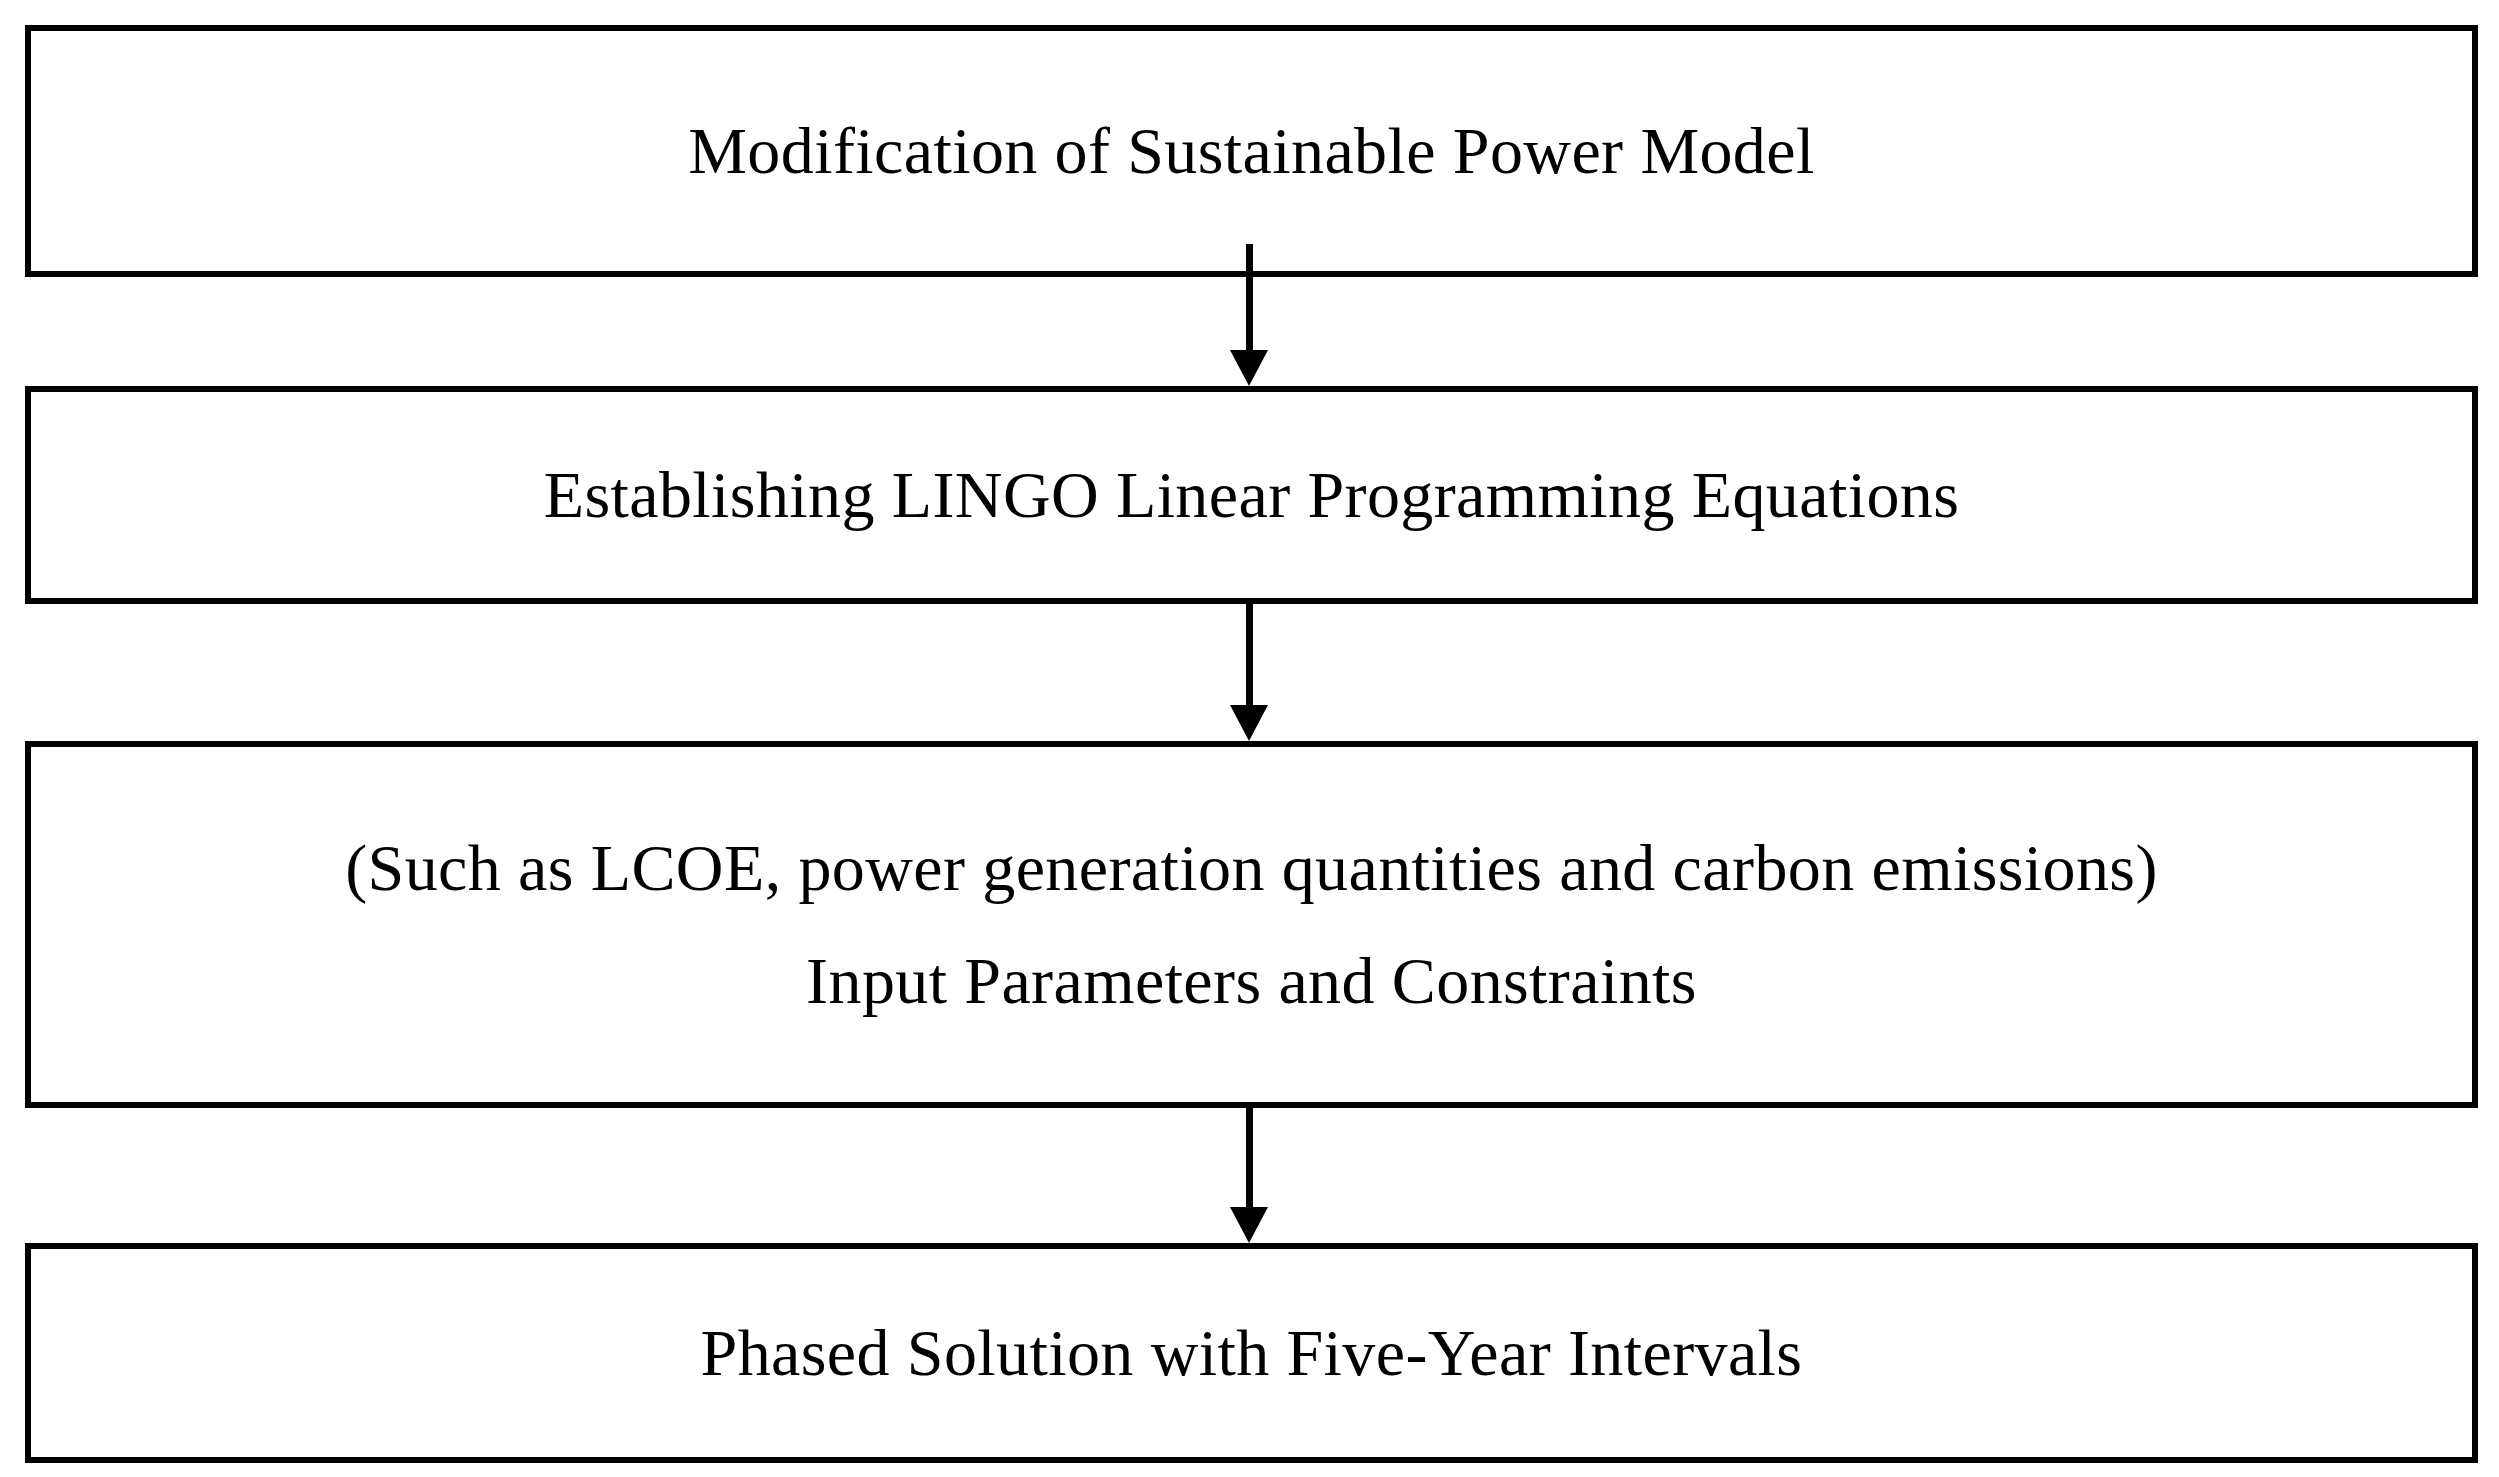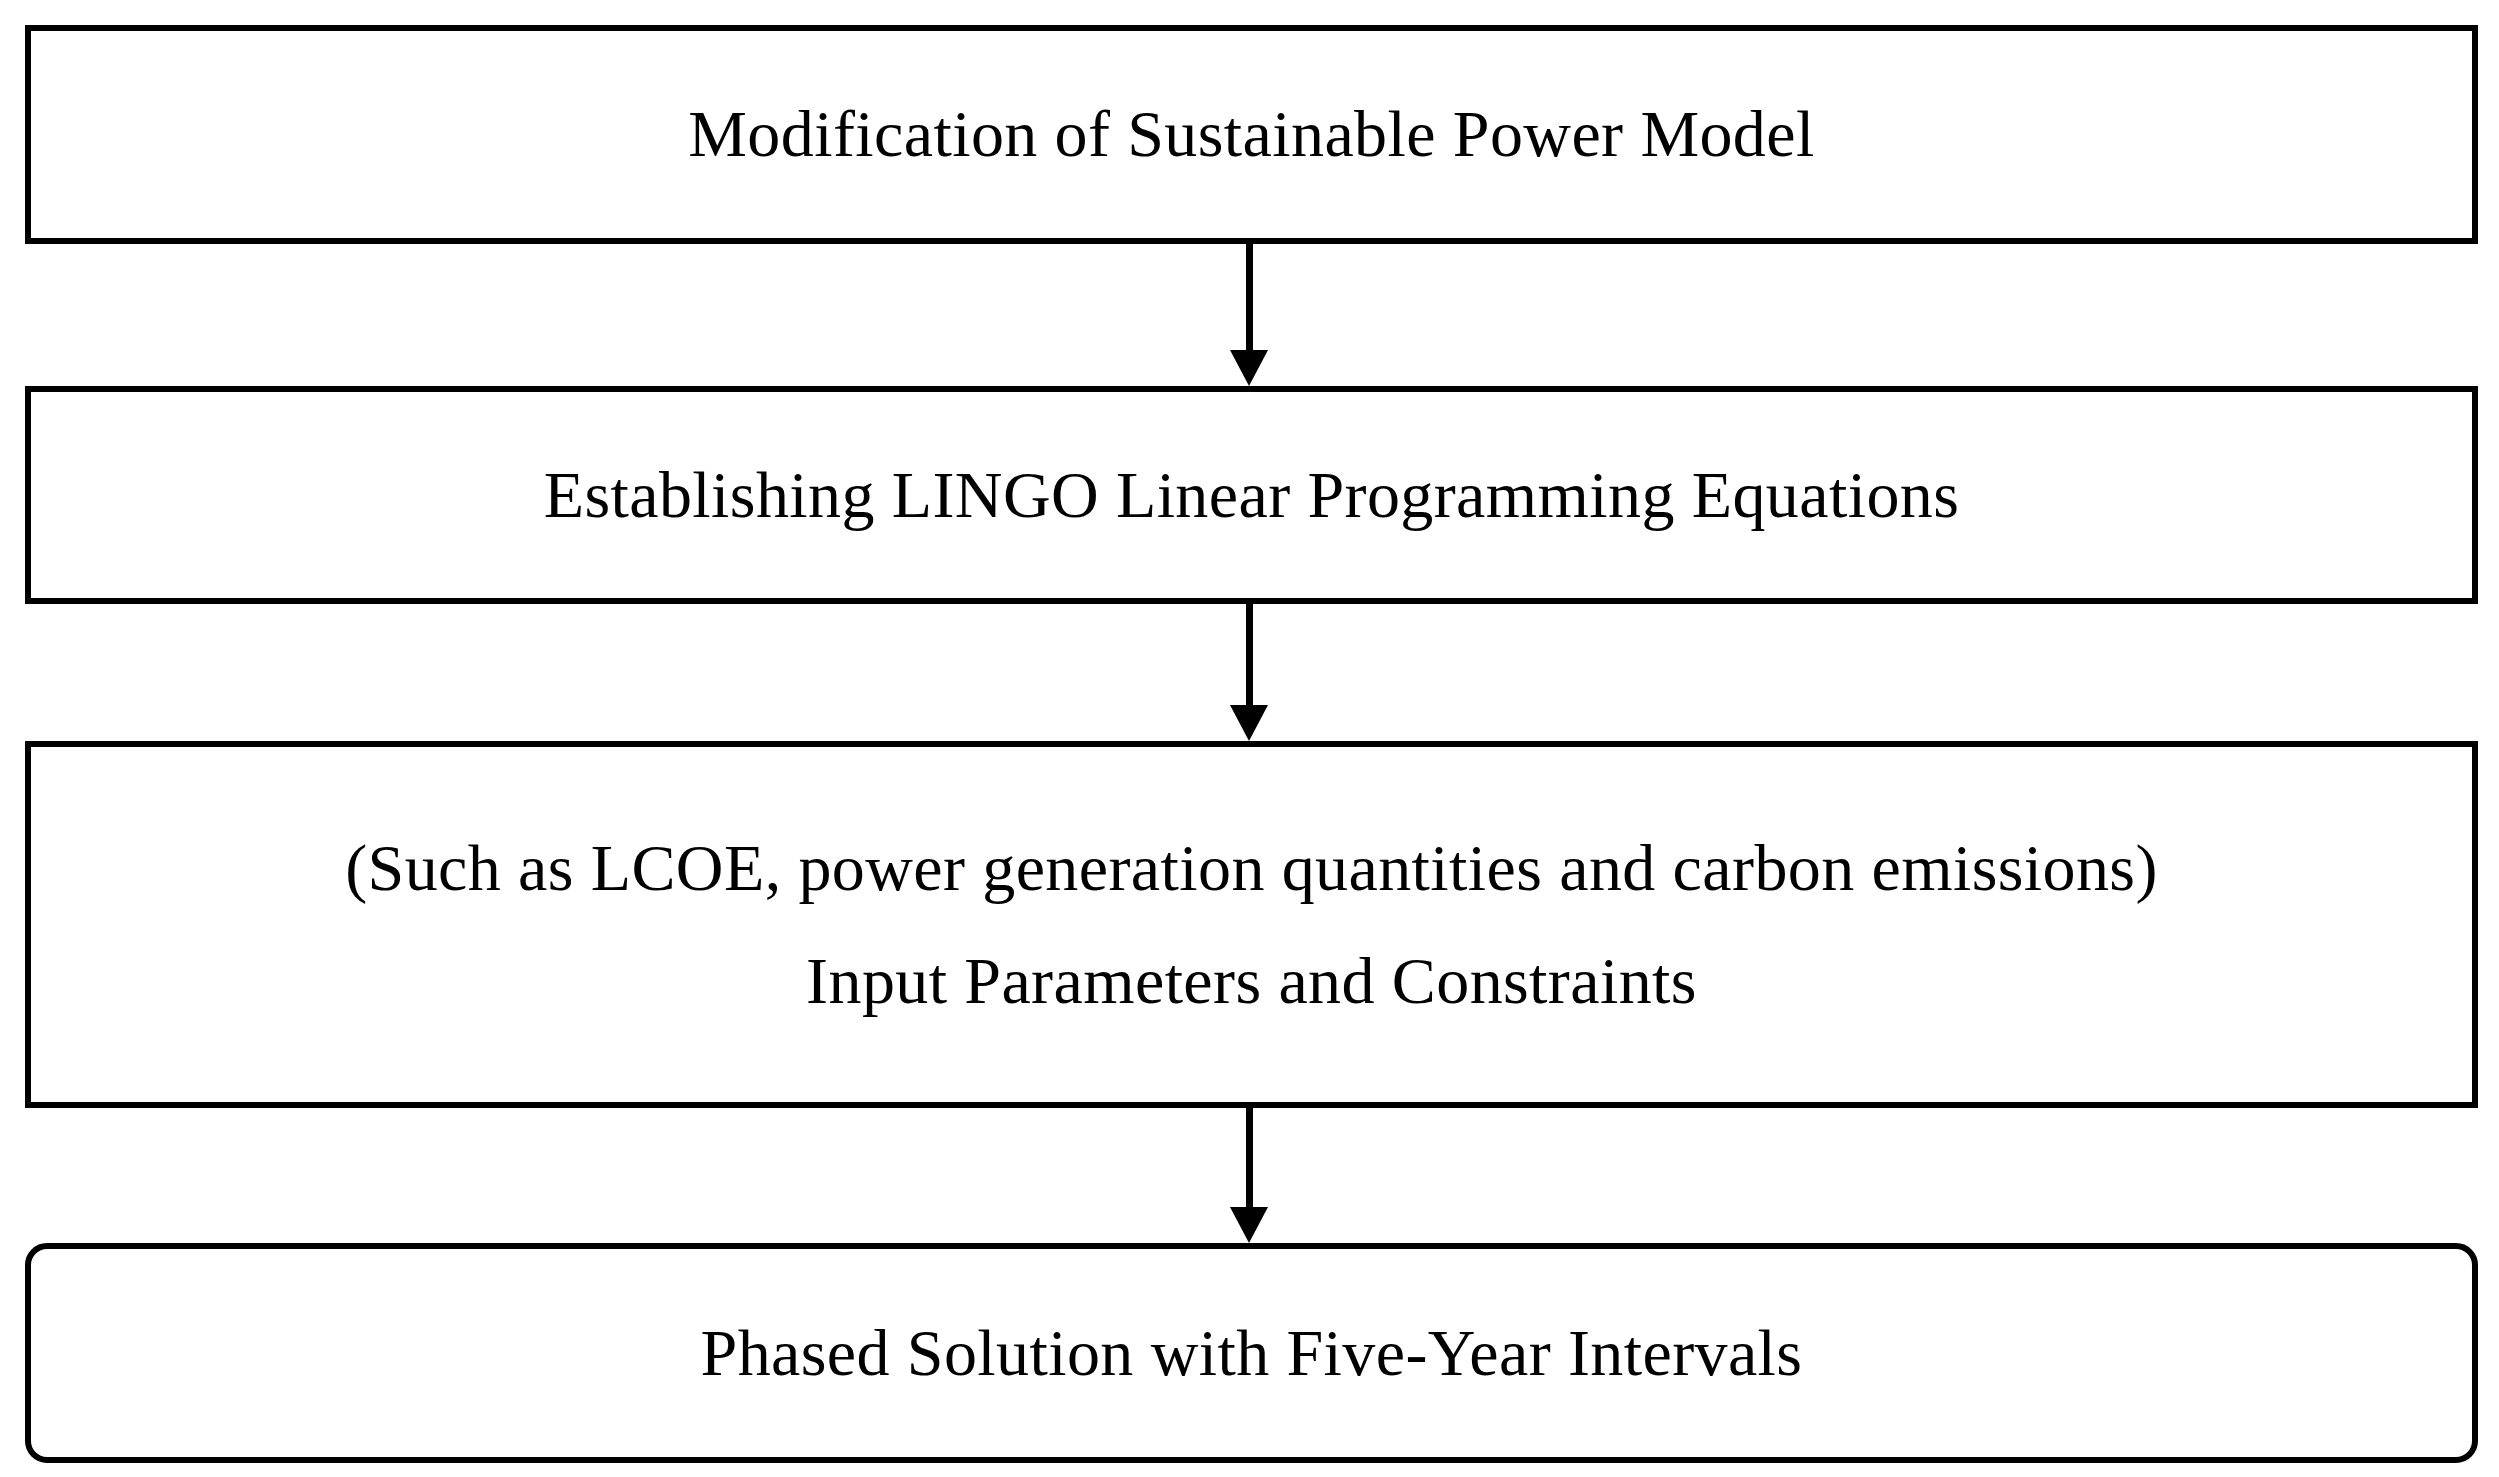--- a/index.html
+++ b/index.html
@@ -31,24 +31,24 @@
     justify-content: center;
     align-items: center;
     text-align: center;
   }
   .node .line {
     font-size: 66px;
     line-height: 1.71;
     white-space: nowrap;
     letter-spacing: 0.4px;
   }
-  #node-1 { top: 25px;   height: 219px; }
+  #node-1 { top: 25px;   height: 252px; }
   #node-2 { top: 386px;  height: 218px; }
   #node-3 { top: 741px;  height: 367px; }
-  #node-4 { top: 1243px; height: 220px; border-radius: 22px; }
+  #node-4 { top: 1243px; height: 220px; }
 
   .arrow {
     position: absolute;
     left: 1230px;  
     width: 39px;
   }
   #arrow-1 { top: 244px;  height: 142px; }
   #arrow-2 { top: 604px;  height: 137px; }
   #arrow-3 { top: 1108px; height: 135px; }
   .arrow-shaft {

